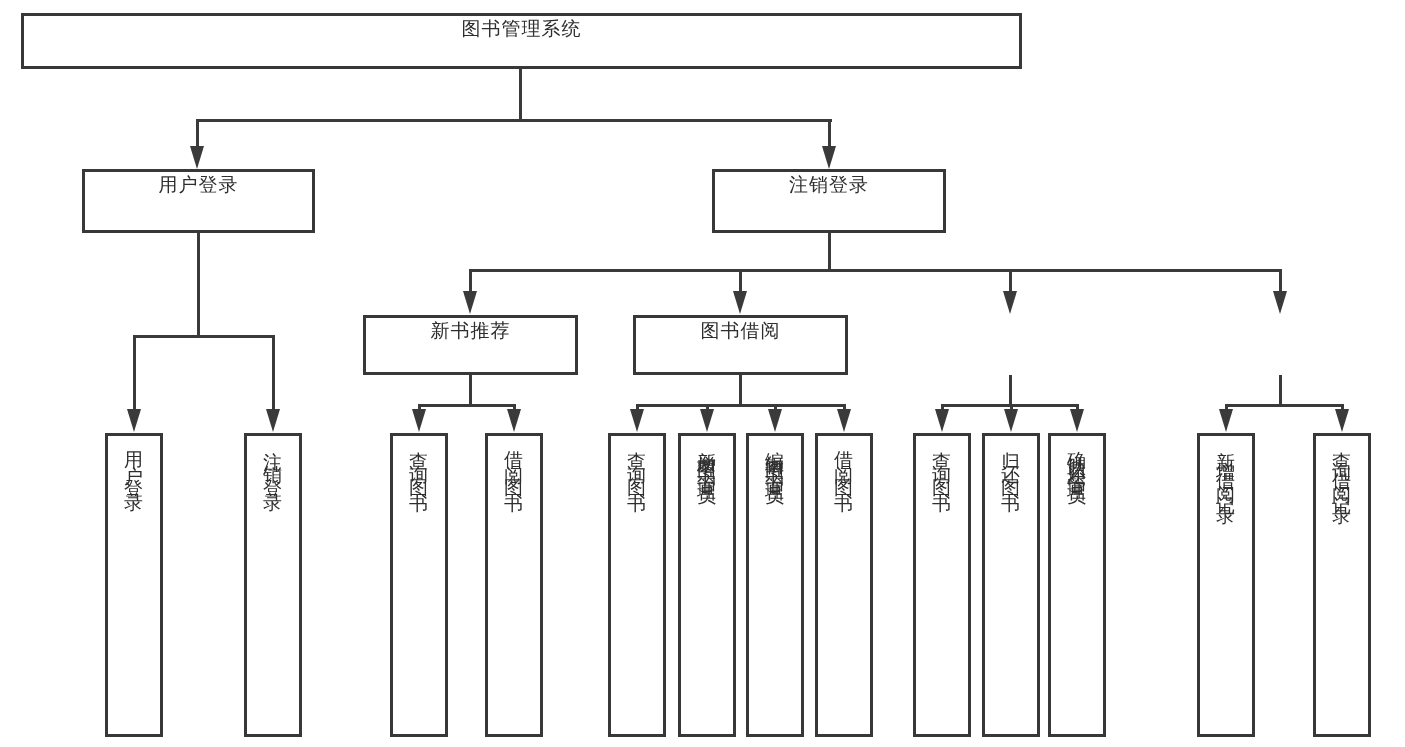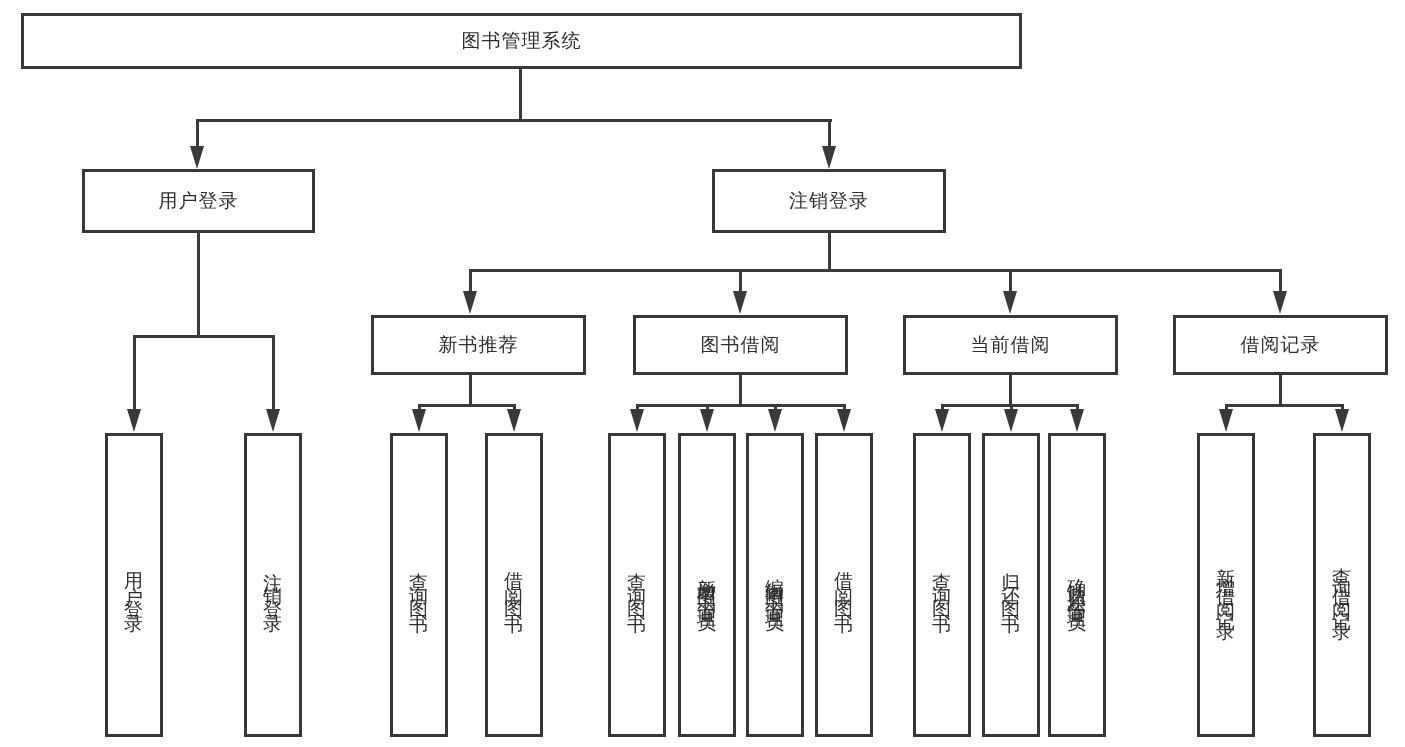--- a/index.html
+++ b/index.html
@@ -11,21 +11,21 @@
   html,body{margin:0;padding:0;background:var(--bg);}
   body{font-family:"Liberation Sans","DejaVu Sans",sans-serif;}
   #canvas{position:relative;width:1405px;height:747px;background:var(--bg);overflow:hidden;}
 
   
   .node{
     position:absolute;
     box-sizing:border-box;
     border:3px solid var(--box-border);
     background:#fff;
-    display:flex;align-items:center;justify-content:center;
+    display:flex;justify-content:center;
     color:var(--text);
     font-size:19px;
     letter-spacing:1px;
   }
   .hnode{white-space:nowrap;}
   .leaf{top:433px;width:58px;height:304px;}
   .leaf span{
     writing-mode:vertical-rl;
     text-orientation:mixed;
     letter-spacing:14px;
@@ -93,31 +93,25 @@
   <div class="h" style="left:469px;top:269px;width:813px;"></div>
   <div class="v" style="left:469px;top:269px;height:24px;"></div>
   <div class="v" style="left:739px;top:269px;height:24px;"></div>
   <div class="v" style="left:1009px;top:269px;height:24px;"></div>
   <div class="v" style="left:1279px;top:269px;height:24px;"></div>
   <div class="ar" style="left:463px;top:291px;"></div>
   <div class="ar" style="left:733px;top:291px;"></div>
   <div class="ar" style="left:1003px;top:291px;"></div>
   <div class="ar" style="left:1273px;top:291px;"></div>
 
-  <div class="node hnode" style="left:363px;top:315px;width:215px;height:60px;margin-left:8px;">
+  <div class="node hnode" style="left:363px;top:315px;width:215px;height:60px;">
     <span>新书推荐</span>
   </div>
   <div class="node hnode" style="left:633px;top:315px;width:215px;height:60px;">
     <span>图书借阅</span>
-  </div>
-  <div class="node hnode" style="left:903px;top:315px;width:215px;height:60px;">
-    <span>当前借阅</span>
-  </div>
-  <div class="node hnode" style="left:1173px;top:315px;width:215px;height:60px;">
-    <span>借阅记录</span>
   </div>
 
   <div class="v" style="left:469px;top:375px;height:32px;"></div>
   <div class="h" style="left:418px;top:404px;width:98px;"></div>
   <div class="v" style="left:418px;top:404px;height:7px;"></div>
   <div class="v" style="left:513px;top:404px;height:7px;"></div>
   <div class="ar" style="left:412px;top:409px;"></div>
   <div class="ar" style="left:507px;top:409px;"></div>
 
   <div class="v" style="left:739px;top:375px;height:32px;"></div>

